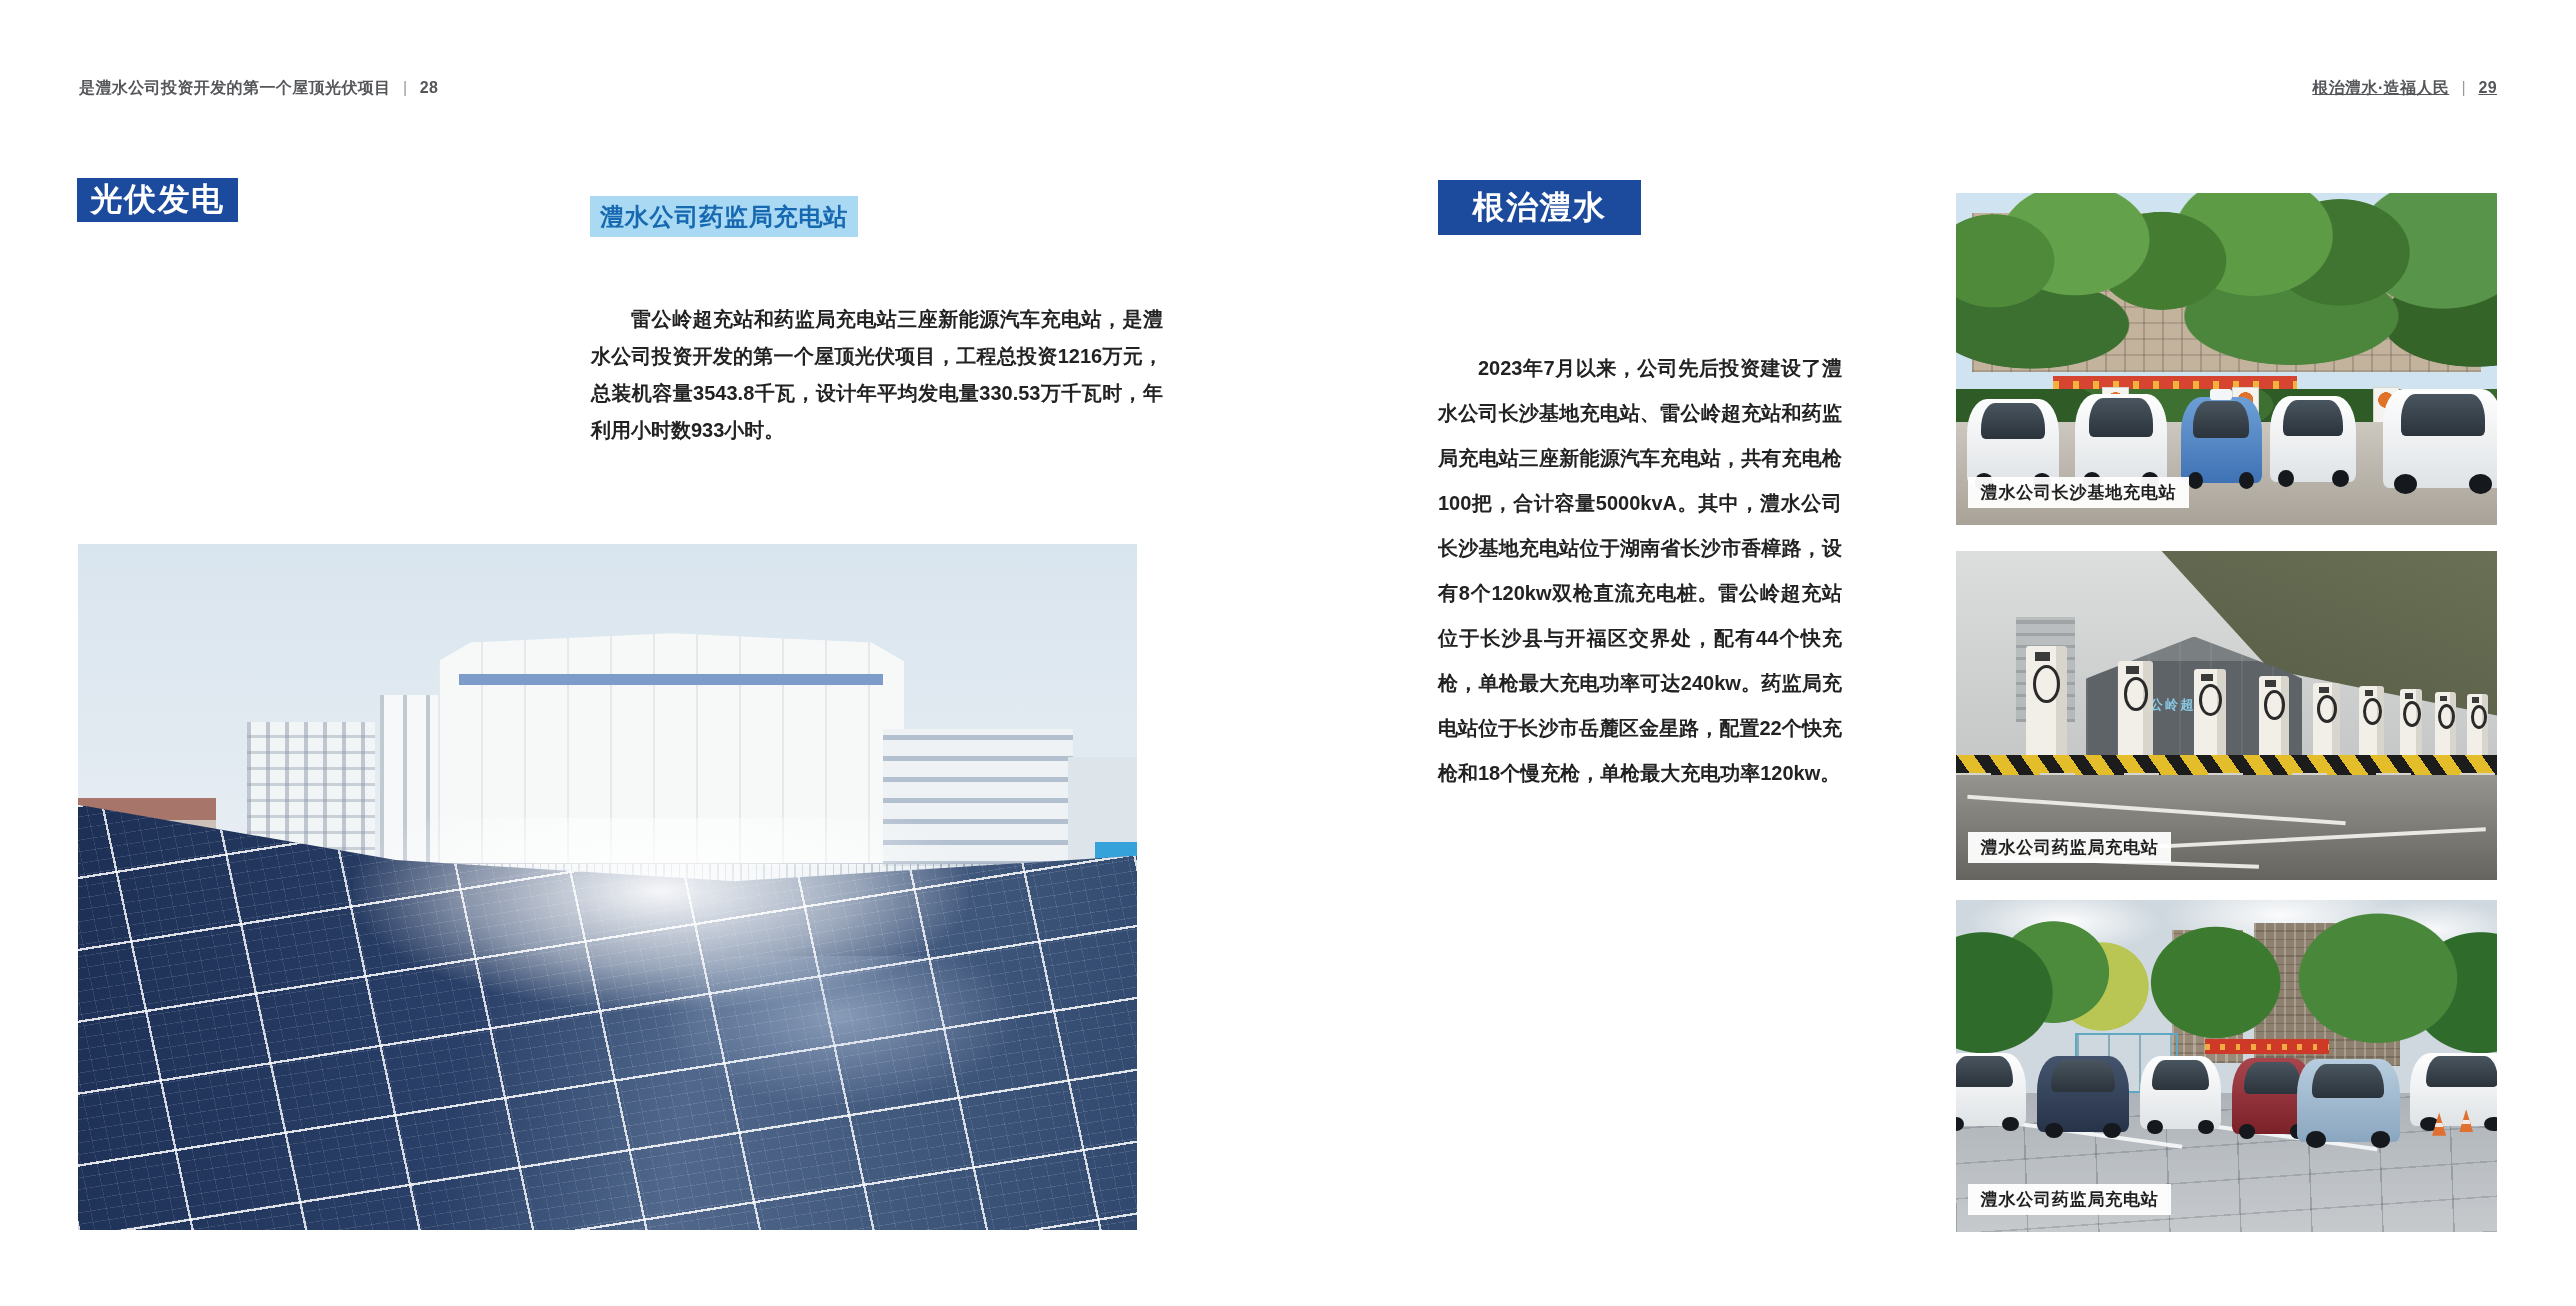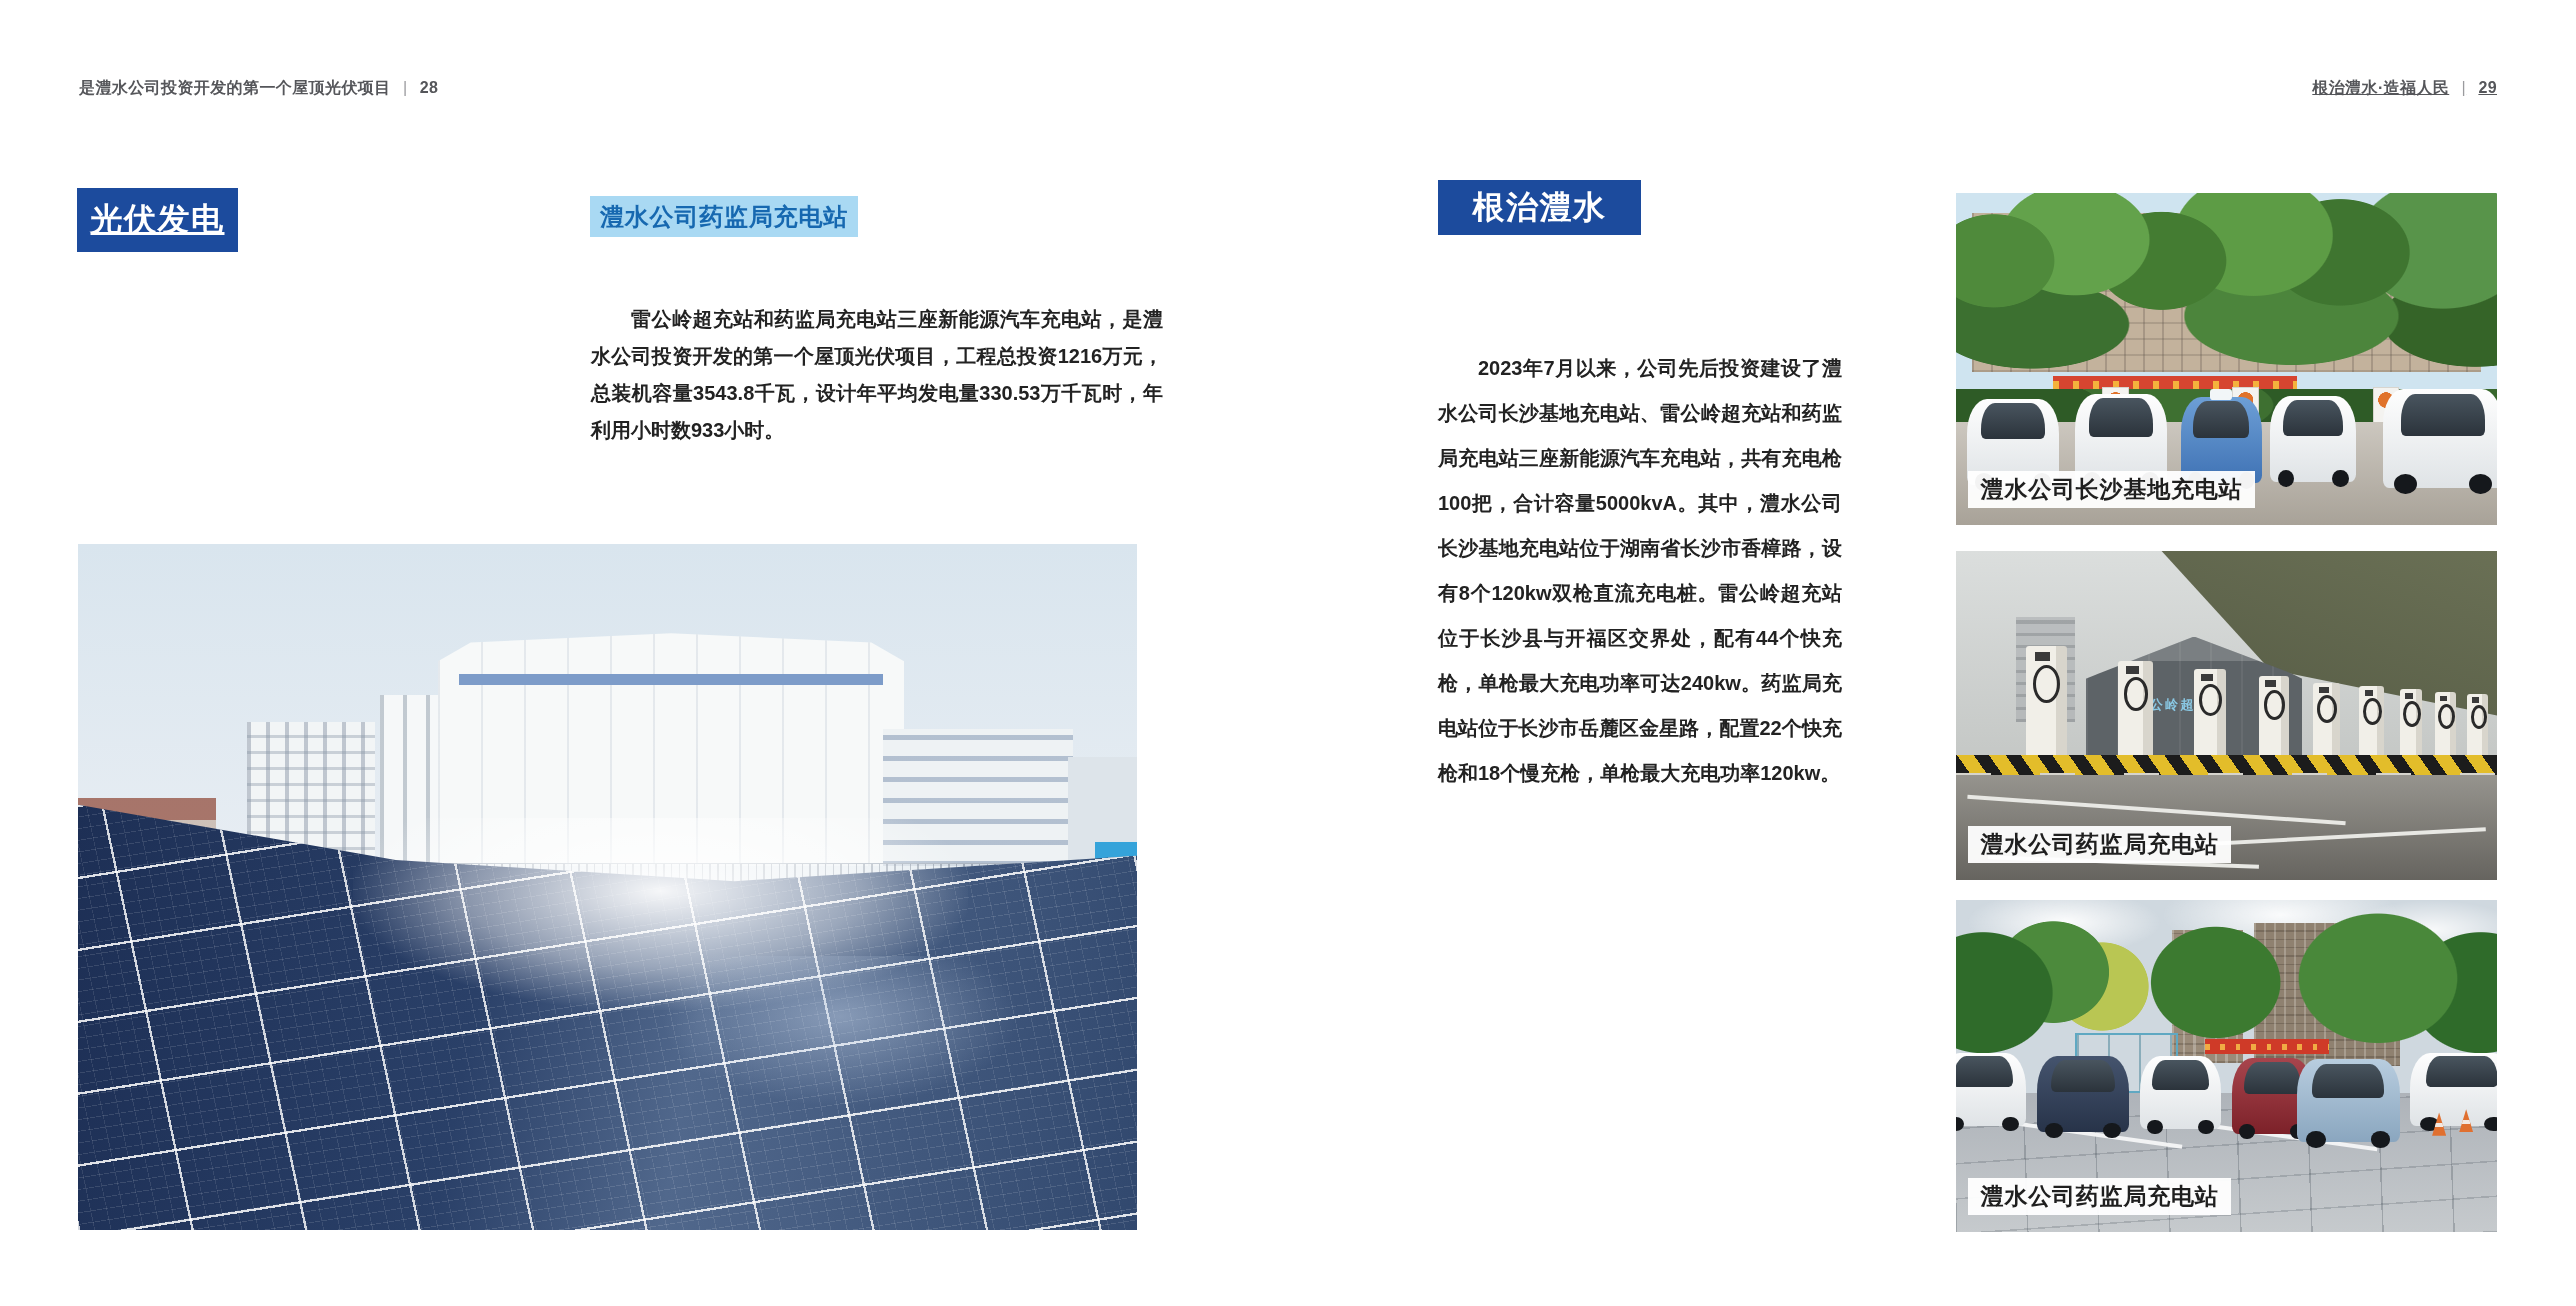--- a/index.html
+++ b/index.html
@@ -8,42 +8,42 @@
 
   
   .runhead{position:absolute;top:78px;font-size:16px;font-weight:700;color:#55565a;letter-spacing:0.4px;white-space:nowrap;}
   .runhead .sep{color:#9a9b9e;font-weight:400;margin:0 12.3px;}
   .runhead-left{left:79px;}
   .runhead-right{right:79px;text-decoration:underline;}
 
   
   .titlebox{position:absolute;display:flex;align-items:center;justify-content:center;
     background:#1c4b9d;color:#ffffff;font-weight:900;font-size:32px;letter-spacing:1.5px;}
-  .title-pv{left:77px;top:188px;width:161px;height:64px;text-decoration:underline;}
+  .title-pv{left:77px;top:178px;width:161px;height:44px;}
   .title-ev{left:1438px;top:180px;width:203px;height:55px;}
 
   
   .subtitle{position:absolute;left:590px;top:196px;height:41px;line-height:41px;
     background:#a9d9f3;color:#1668b0;font-size:24px;font-weight:900;padding:0 10px;letter-spacing:0.8px;white-space:nowrap;}
 
   
   .para{position:absolute;color:#222222;font-size:20px;font-weight:700;
     text-align:justify;text-indent:2em;letter-spacing:0;}
   .para-left{left:591px;top:281px;width:572px;line-height:37px;}
   .para-right{left:1438px;top:326px;width:404px;line-height:45px;}
 
   
   .photo{position:absolute;overflow:hidden;background:#cfd8df;}
   .photo-solar{left:78px;top:544px;width:1059px;height:686px;background:linear-gradient(#d9e5ee,#e7edf3 45%);}
   .photo-1{left:1956px;top:193px;width:541px;height:332px;background:#cfe4f0;}
   .photo-2{left:1956px;top:551px;width:541px;height:329px;background:linear-gradient(#dbdedd,#c6c9c7 60%);}
   .photo-3{left:1956px;top:900px;width:541px;height:332px;}
   .layer{position:absolute;}
   .photo-caption{position:absolute;left:12.3px;bottom:17px;background:rgba(255,255,255,.95);
-    padding:7px 12.3px;font-size:23px;font-weight:900;color:#1f1f1f;letter-spacing:0.8px;line-height:1;white-space:nowrap;}
+    padding:7px 12.3px;font-size:17px;font-weight:900;color:#1f1f1f;letter-spacing:0.8px;line-height:1;white-space:nowrap;}
 
   
   .s-far-left{left:0;top:37%;width:13%;height:10%;
     background:linear-gradient(#9c6052 0 32%,#c9b9ae 32%);opacity:.85;}
   .s-bldg-left{left:16%;top:26%;width:12%;height:21%;background:#f2f5f6;
     background-image:repeating-linear-gradient(90deg,rgba(140,152,168,.5) 0 3.8px,transparent 3.8px 19px),
                      repeating-linear-gradient(0deg,rgba(140,152,168,.4) 0 3.1px,transparent 3.1px 16px);}
   .s-bldg-left2{left:28.5%;top:22%;width:8%;height:25%;background:#f6f8f9;
     background-image:repeating-linear-gradient(90deg,rgba(130,145,160,.45) 0 3.8px,transparent 3.8px 23px);}
   .s-bldg-main{left:34%;top:13%;width:44%;height:34%;background:#f7f9f9;

